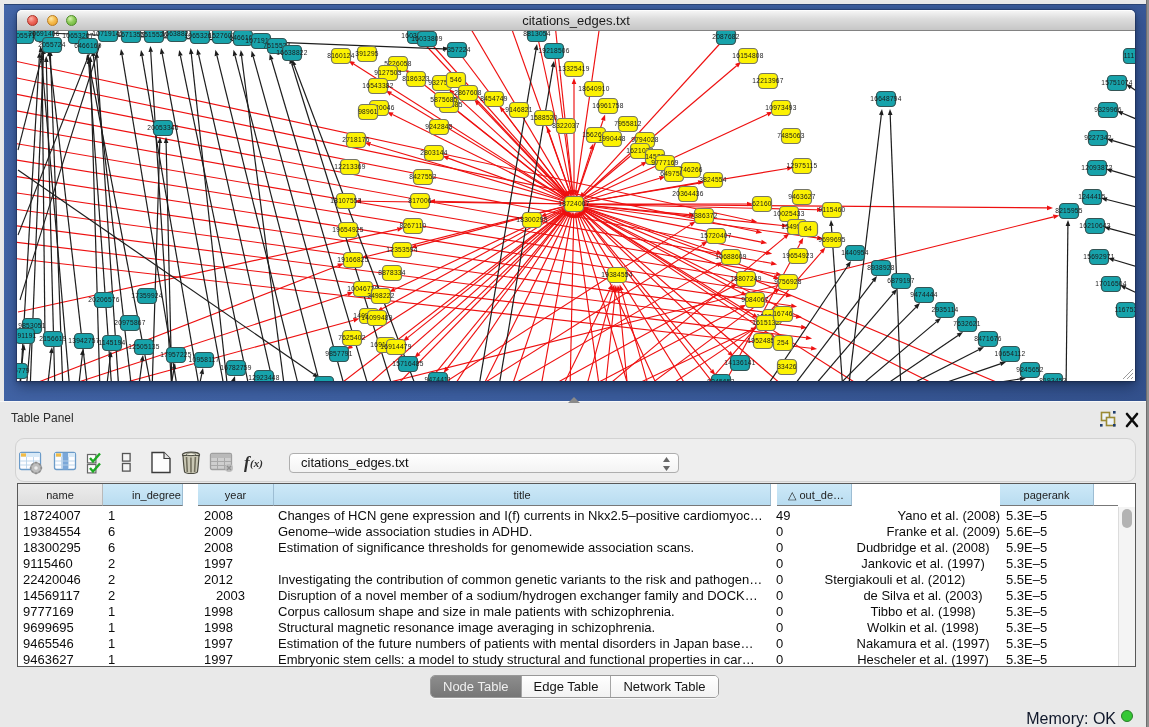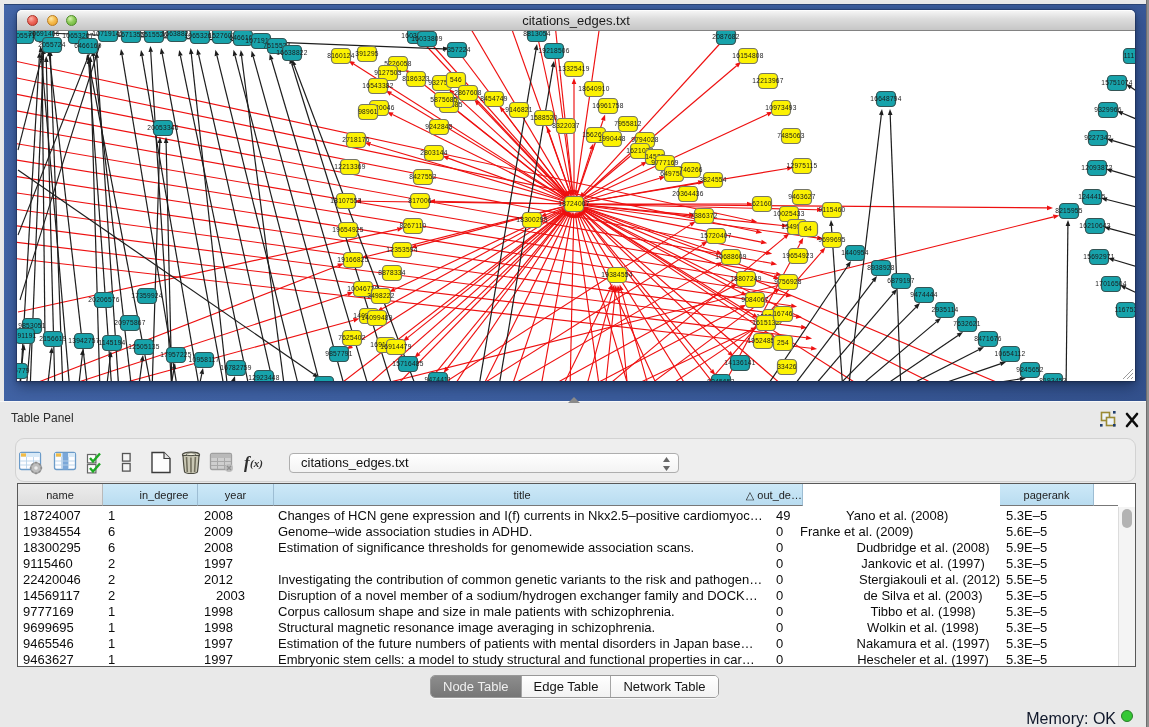--- a/index.html
+++ b/index.html
@@ -753,43 +753,43 @@
 <text x="6" y="14" font-family="Liberation Serif,serif" font-style="italic" font-weight="bold" font-size="11" fill="#2e2e2e">(x)</text>
       </g>
 </svg>
  <div id="combo" class="abs">citations_edges.txt<svg class="abs" style="right:7px;top:3px" width="9" height="14" viewBox="0 0 9 14">
         <path d="M4.5 0 L8 5 L1 5 Z" fill="#666"></path>
         <path d="M4.5 14 L8 9 L1 9 Z" fill="#666"></path>
       </svg></div>
  <div id="tablebox" class="abs">
   <div id="thead" class="abs">
         <div class="th" style="left:0px;width:85px;background:linear-gradient(#ececec,#dedede);border-right:1px solid #b9b9b9;">name</div>
-        <div class="th" style="left:85px;width:95px;padding-left:28px;">in_degree</div>
+        <div class="th" style="left:85px;width:80px;padding-left:28px;">in_degree</div>
         <div class="th" style="left:180px;width:76px;">year</div>
         <div class="th" style="left:256px;width:497px;">title</div>
-        <div class="th" style="left:710px;width:75px;text-align:right;padding-left:4px;">△ out_de…</div>
+        <div class="th" style="left:759px;width:75px;text-align:center;padding-left:4px;">△ out_de…</div>
         <div class="th" style="left:982px;width:94px;">pagerank</div>
         <div class="th" style="left:1076px;width:24px;background:#fff;border-right:none;"></div>
       </div>
   <div class="trow" style="top:24px">
         <div class="c" style="left:5px;width:80px">18724007</div>
         <div class="c" style="left:90px;width:85px">1</div>
         <div class="c" style="left:186px;width:70px">2008</div>
         <div class="c" style="left:260px;width:492px">Changes of HCN gene expression and I(f) currents in Nkx2.5–positive cardiomyoc…</div>
         <div class="c" style="left:758px;width:70px">49</div>
-        <div class="c" style="left:828px;width:154px;text-align:left">Yano et al. (2008)</div>
+        <div class="c" style="left:828px;width:154px;text-align:right">Yano et al. (2008)</div>
         <div class="c" style="left:988px;width:90px">5.3E–5</div>
       </div>
       <div class="trow" style="top:40px">
         <div class="c" style="left:5px;width:80px">19384554</div>
         <div class="c" style="left:90px;width:85px">6</div>
         <div class="c" style="left:186px;width:70px">2009</div>
         <div class="c" style="left:260px;width:492px">Genome–wide association studies in ADHD.</div>
         <div class="c" style="left:758px;width:70px">0</div>
-        <div class="c" style="left:782px;width:154px;text-align:left">Franke et al. (2009)</div>
+        <div class="c" style="left:828px;width:154px;text-align:right">Franke et al. (2009)</div>
         <div class="c" style="left:988px;width:90px">5.6E–5</div>
       </div>
       <div class="trow" style="top:56px">
         <div class="c" style="left:5px;width:80px">18300295</div>
         <div class="c" style="left:90px;width:85px">6</div>
         <div class="c" style="left:186px;width:70px">2008</div>
         <div class="c" style="left:260px;width:492px">Estimation of significance thresholds for genomewide association scans.</div>
         <div class="c" style="left:758px;width:70px">0</div>
         <div class="c" style="left:828px;width:154px;text-align:center">Dudbridge et al. (2008)</div>
         <div class="c" style="left:988px;width:90px">5.9E–5</div>
@@ -801,21 +801,21 @@
         <div class="c" style="left:758px;width:70px">0</div>
         <div class="c" style="left:828px;width:154px;text-align:center">Jankovic et al. (1997)</div>
         <div class="c" style="left:988px;width:90px">5.3E–5</div>
       </div>
       <div class="trow" style="top:88px">
         <div class="c" style="left:5px;width:80px">22420046</div>
         <div class="c" style="left:90px;width:85px">2</div>
         <div class="c" style="left:186px;width:70px">2012</div>
         <div class="c" style="left:260px;width:492px">Investigating the contribution of common genetic variants to the risk and pathogen…</div>
         <div class="c" style="left:758px;width:70px">0</div>
-        <div class="c" style="left:828px;width:154px;text-align:right">Stergiakouli et al. (2012)</div>
+        <div class="c" style="left:800px;width:154px;text-align:center">Stergiakouli et al. (2012)</div>
         <div class="c" style="left:988px;width:90px">5.5E–5</div>
       </div>
       <div class="trow" style="top:104px">
         <div class="c" style="left:5px;width:80px">14569117</div>
         <div class="c" style="left:90px;width:85px">2</div>
         <div class="c" style="left:198px;width:70px">2003</div>
         <div class="c" style="left:260px;width:492px">Disruption of a novel member of a sodium/hydrogen exchanger family and DOCK…</div>
         <div class="c" style="left:758px;width:70px">0</div>
         <div class="c" style="left:828px;width:154px;text-align:center">de Silva et al. (2003)</div>
         <div class="c" style="left:988px;width:90px">5.3E–5</div>

